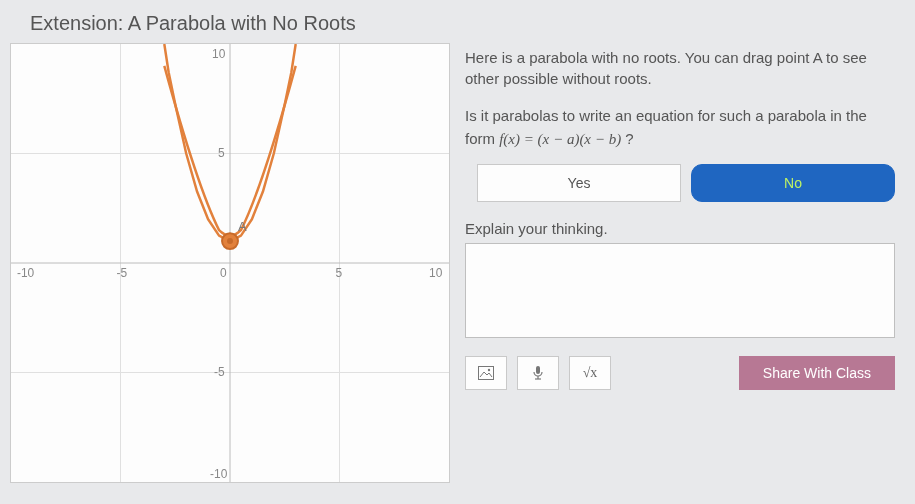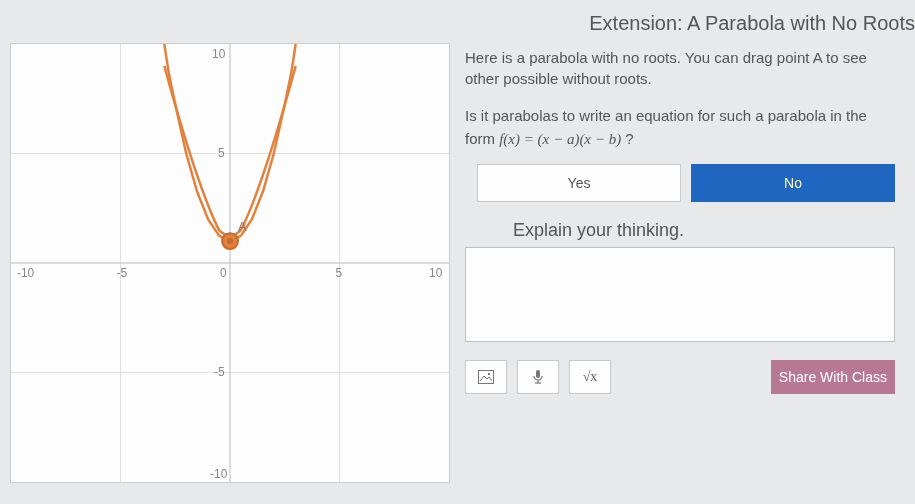--- a/index.html
+++ b/index.html
@@ -5,21 +5,21 @@
     * { box-sizing: border-box; margin: 0; padding: 0; }
     body {
       font-family: -apple-system, BlinkMacSystemFont, "Segoe UI", Arial, sans-serif;
       background: #e8e9eb;
       width: 915px;
       height: 504px;
       overflow: hidden;
       color: #4a4a4a;
     }
     .page-title {
-      text-align: right;
+      text-align: left;
       padding: 12px 0 8px;
       font-size: 20px;
       font-weight: 400;
       color: #555;
       margin-left: 30px;
     }
     .main {
       display: flex;
       padding: 0 10px;
       gap: 15px;
@@ -55,25 +55,26 @@
       padding: 10px 0;
       text-align: center;
       font-size: 14px;
       border: 1px solid #c9c9c9;
       background: #fdfdfd;
       cursor: pointer;
       color: #555;
     }
     .choice-btn.selected {
       background: #1f66c1;
-      color: #fef9c3;
+      color: #bef264;
       border-color: #1f66c1;
-    }
-
-    .explain-label { font-size: 18px; margin-bottom: 6px; color: #555; margin-left: 48px; }
+      border-radius: 11px;
+    }
+
+    .explain-label { font-size: 15px; margin-bottom: 6px; color: #555; }
     .explain-box {
       width: 100%;
       height: 95px;
       border: 1px solid #bfbfbf;
       background: #fdfdfd;
       padding: 8px;
       font-size: 14px;
       resize: none;
       outline: none;
       color: #333;
@@ -92,21 +93,21 @@
       background: #fdfdfd;
       display: flex;
       align-items: center;
       justify-content: center;
       cursor: pointer;
       font-size: 14px;
       color: #666;
     }
     .spacer { flex: 1; }
     .share-btn {
-      padding: 9px 8px;
+      padding: 9px 24px;
       background: #b77894;
       color: #fff;
       border: none;
       font-size: 14px;
       cursor: pointer;
     }
   </style>
 </head>
 <body>
 

